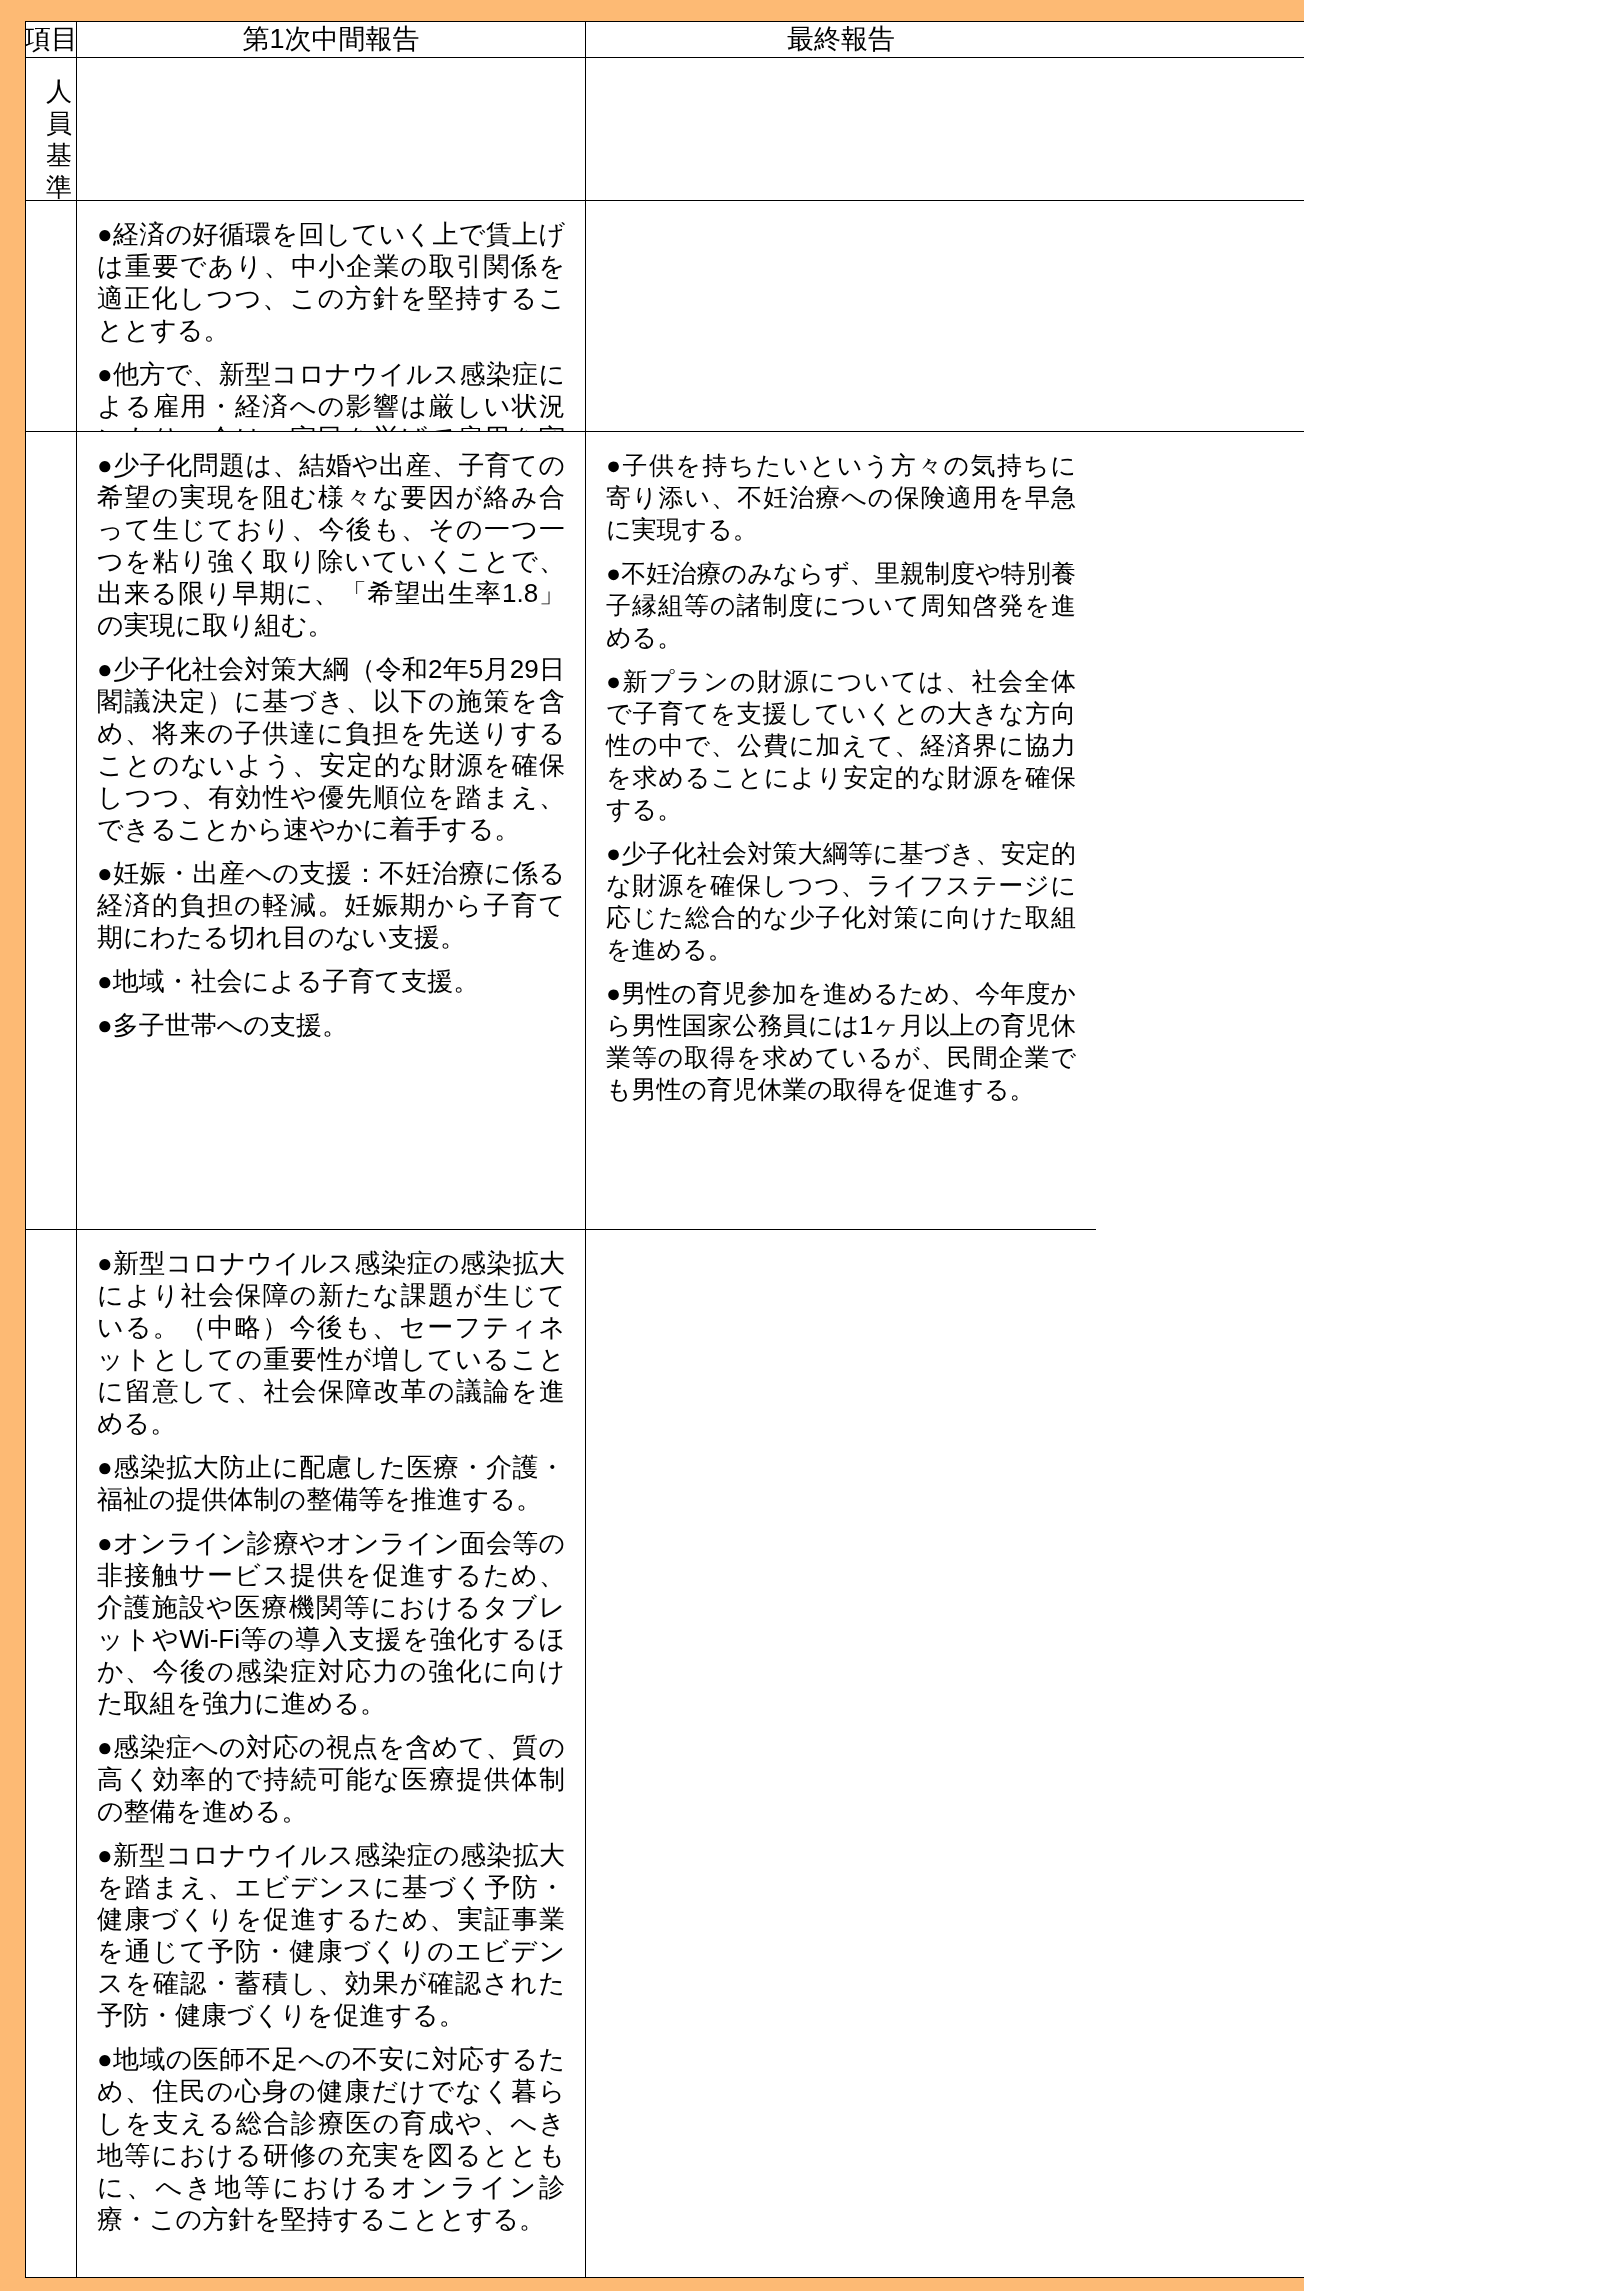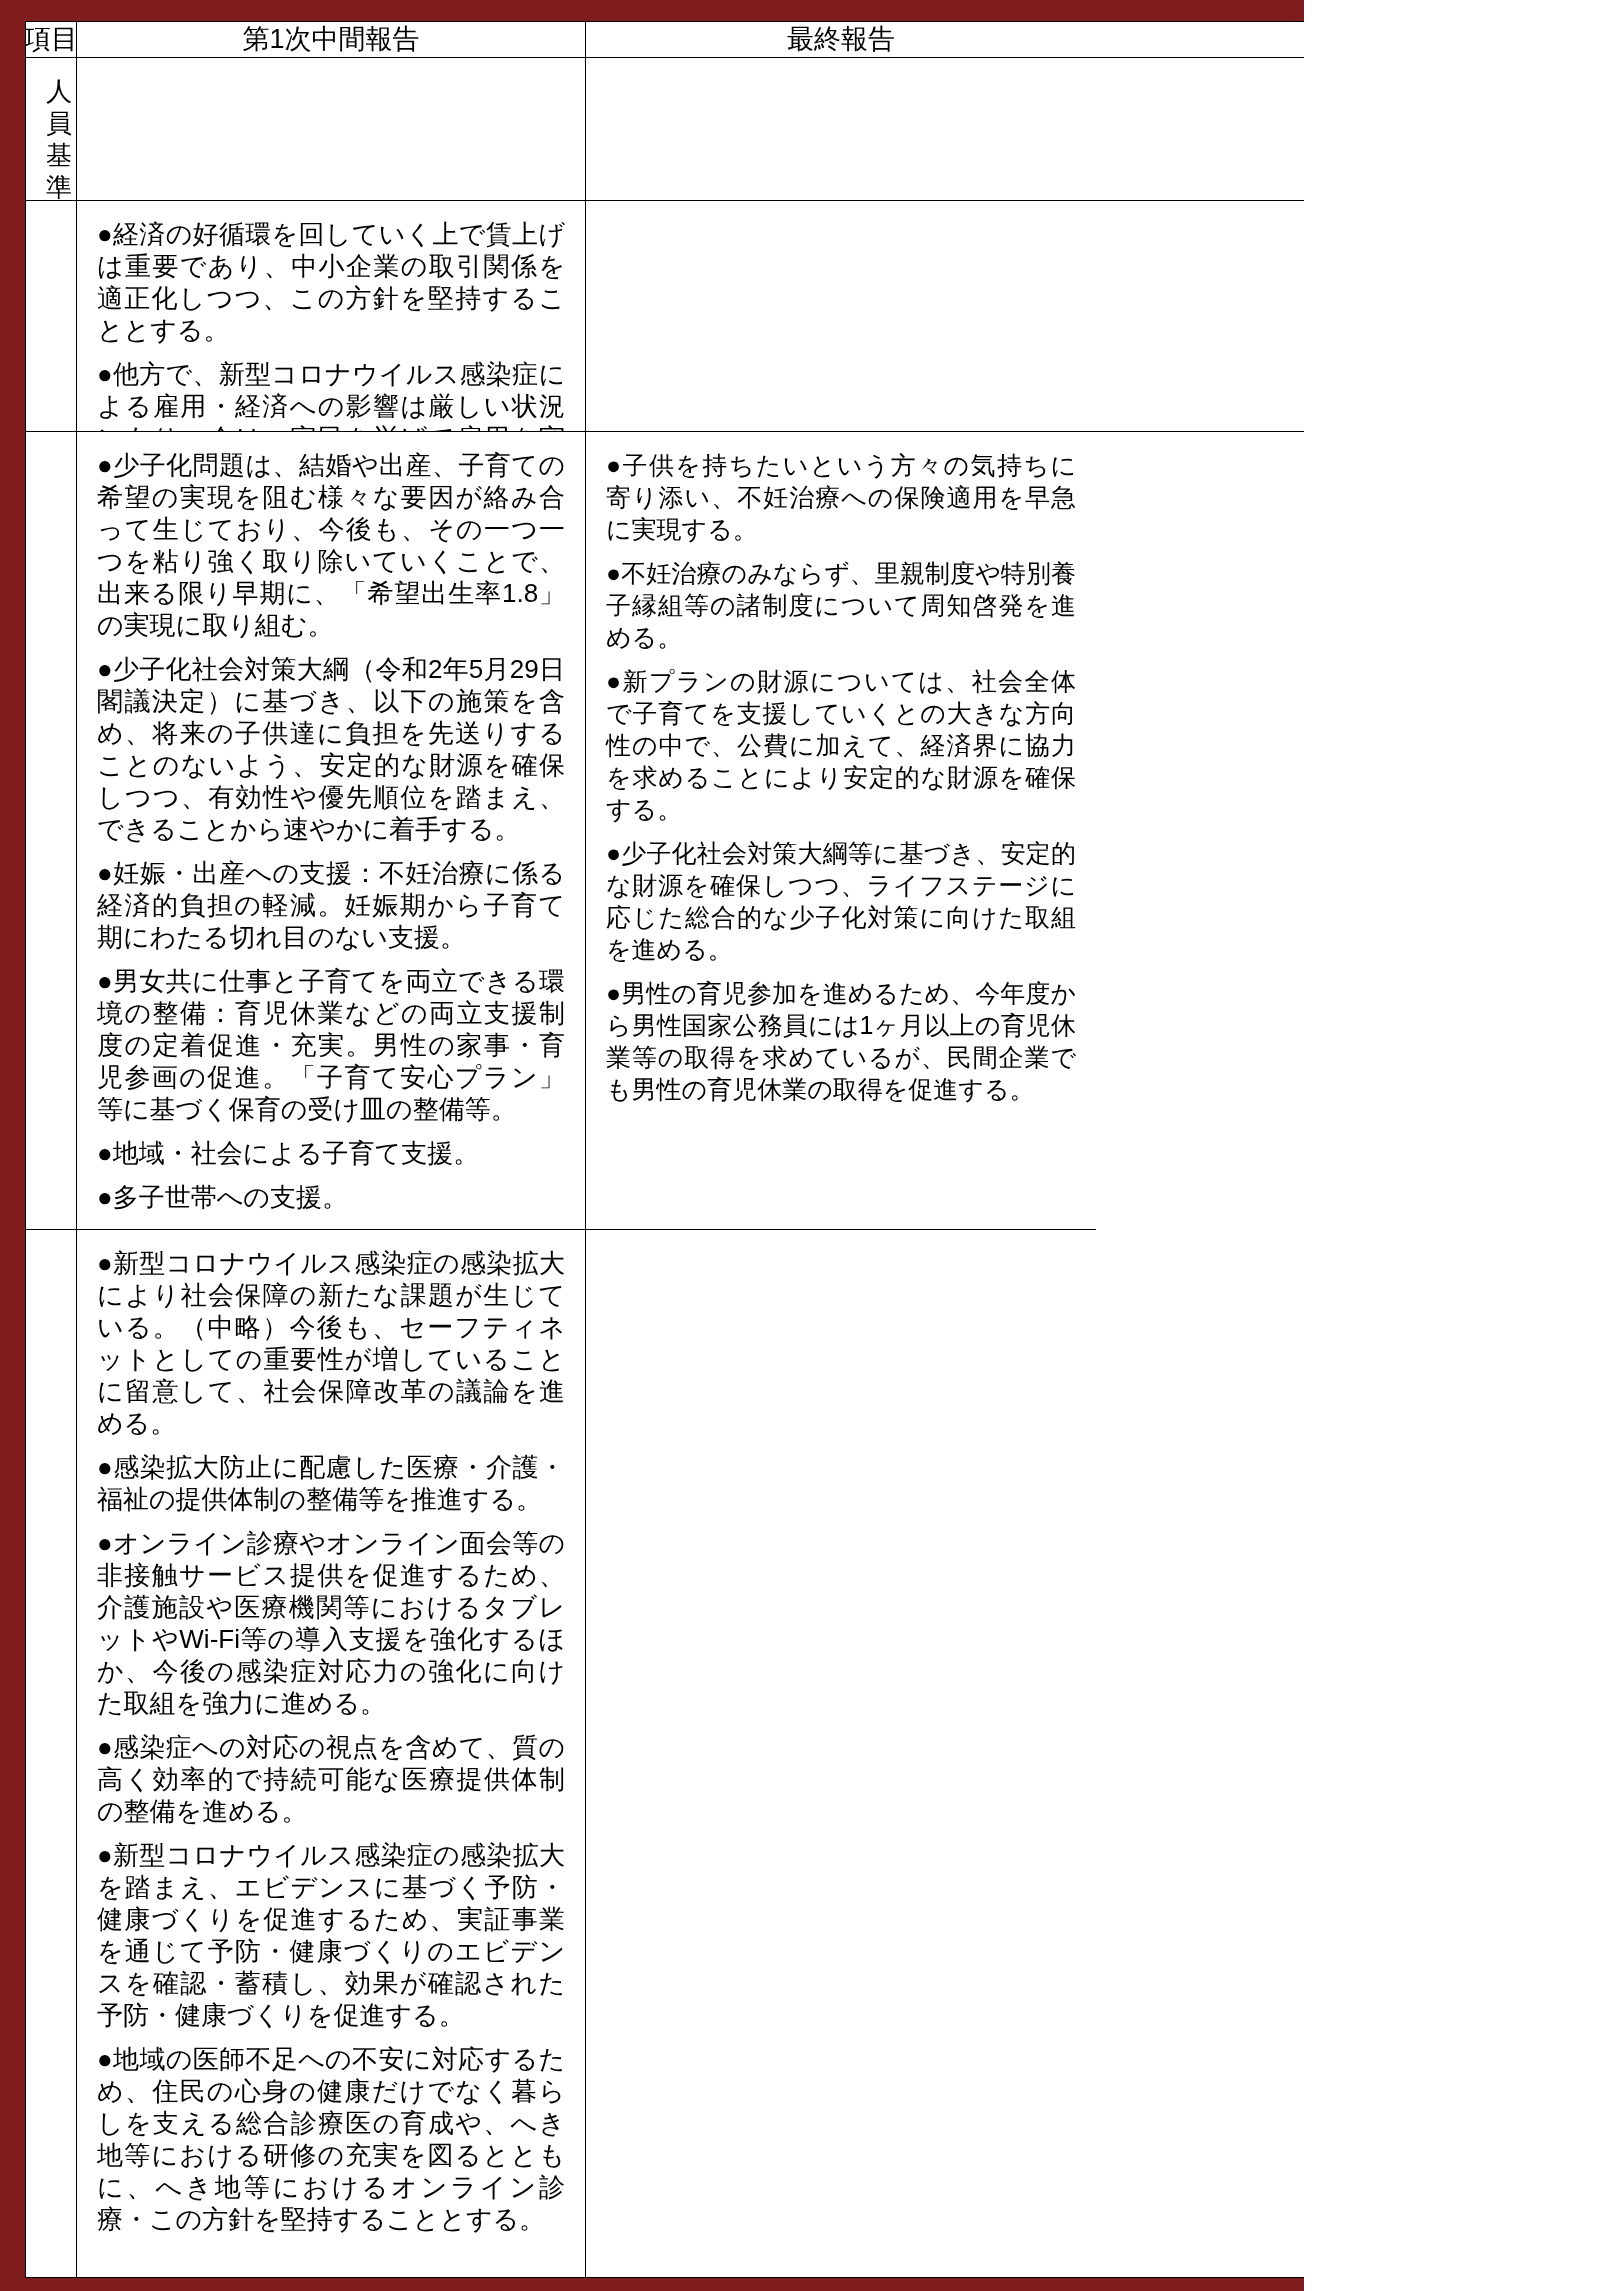--- a/index.html
+++ b/index.html
@@ -5,21 +5,21 @@
   html, body {
     margin: 0; padding: 0;
     background: #ffffff;
     font-family: "Liberation Sans", sans-serif;
     color: #000;
   }
   .page {
     position: relative;
     width: 1304px;
     height: 2292px;
-    background: #7f1d1d;
+    background: #fdba74;
     overflow: hidden;
     text-decoration: underline;
   }
   .tbl {
     position: absolute;
     left: 25px;
     top: 20.5px;
     display: grid;
     grid-template-columns: 51px 509px 510px 490px;
     grid-template-rows: 36px 143px 231px 798px 1047px;
@@ -94,21 +94,20 @@
     <div class="cell body-cell cell-final last-col"></div>
 
     <div class="cell label-cell">
       <span class="vert">少子化対策</span>
     </div>
     <div class="cell body-cell"></div>
     <div class="cell body-cell">
         <p class="para">●少子化問題は、結婚や出産、子育ての希望の実現を阻む様々な要因が絡み合って生じており、今後も、その一つ一つを粘り強く取り除いていくことで、出来る限り早期に、「希望出生率1.8」の実現に取り組む。</p>
         <p class="para">●少子化社会対策大綱（令和2年5月29日閣議決定）に基づき、以下の施策を含め、将来の子供達に負担を先送りすることのないよう、安定的な財源を確保しつつ、有効性や優先順位を踏まえ、できることから速やかに着手する。</p>
         <p class="para">●妊娠・出産への支援：不妊治療に係る経済的負担の軽減。妊娠期から子育て期にわたる切れ目のない支援。</p>
-        <p class="para">●男女共に仕事と子育てを両立できる環境の整備：育児休業などの両立支援制度の定着促進・充実。男性の家事・育児参画の促進。「子育て安心プラン」等に基づく保育の受け皿の整備等。</p>
         <p class="para">●地域・社会による子育て支援。</p>
         <p class="para">●多子世帯への支援。</p>
       </div>
     <div class="cell body-cell cell-final last-col">
         <p class="para">●子供を持ちたいという方々の気持ちに寄り添い、不妊治療への保険適用を早急に実現する。</p>
         <p class="para">●不妊治療のみならず、里親制度や特別養子縁組等の諸制度について周知啓発を進める。</p>
         <p class="para">●新プランの財源については、社会全体で子育てを支援していくとの大きな方向性の中で、公費に加えて、経済界に協力を求めることにより安定的な財源を確保する。</p>
         <p class="para">●少子化社会対策大綱等に基づき、安定的な財源を確保しつつ、ライフステージに応じた総合的な少子化対策に向けた取組を進める。</p>
         <p class="para">●男性の育児参加を進めるため、今年度から男性国家公務員には1ヶ月以上の育児休業等の取得を求めているが、民間企業でも男性の育児休業の取得を促進する。</p>
       </div>

